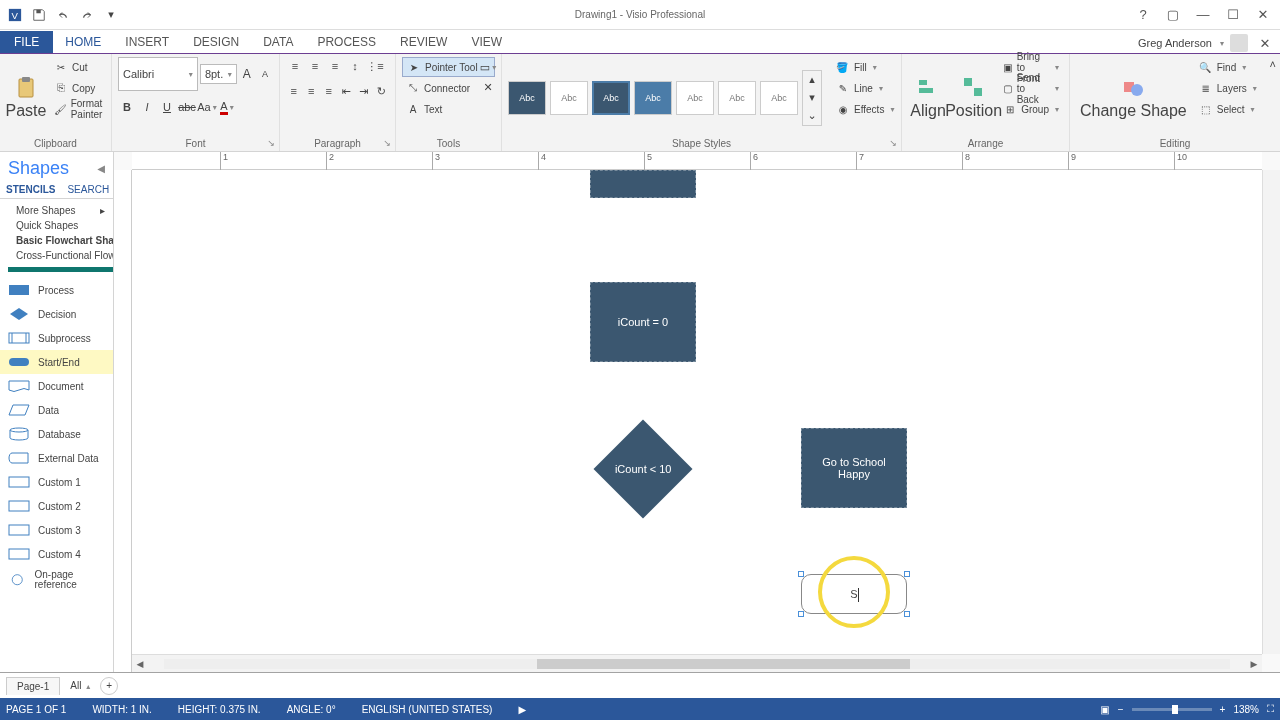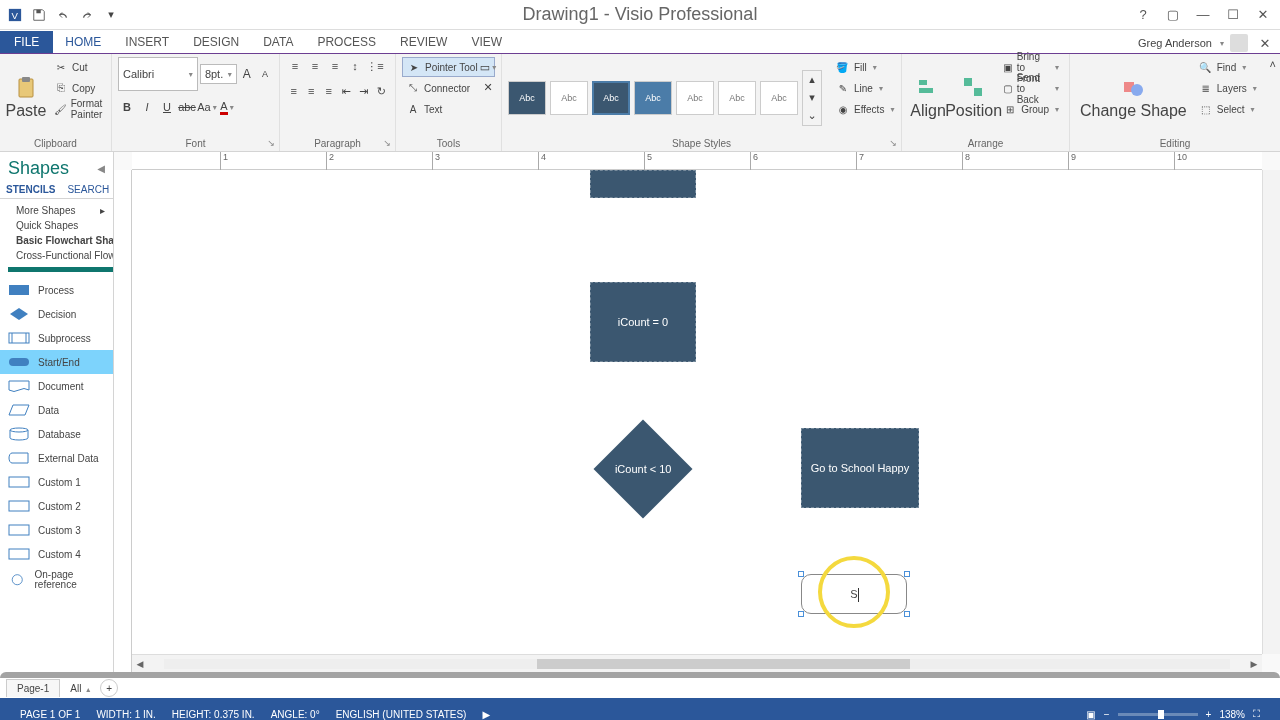--- a/index.html
+++ b/index.html
@@ -3,21 +3,21 @@
 <meta charset="utf-8">
 <style>
 * { margin: 0; padding: 0; box-sizing: border-box; font-family: "Segoe UI", Arial, sans-serif; }
 body { width: 1280px; height: 720px; overflow: hidden; background: #fff; font-size: 11px; color: #444; }
 
 
 .title-bar { height: 30px; background: #fff; display: flex; align-items: center; border-bottom: 1px solid #ddd; position: relative; }
 .qat { display: flex; align-items: center; padding-left: 4px; gap: 2px; }
 .qat-btn { width: 22px; height: 22px; display: flex; align-items: center; justify-content: center; cursor: pointer; }
 .qat-btn svg { width: 14px; height: 14px; }
-.title-center { position: absolute; left: 50%; transform: translateX(-50%); font-size: 18px; color: #666; }
+.title-center { position: absolute; left: 50%; transform: translateX(-50%); font-size: 10px; color: #666; }
 .title-right { margin-left: auto; display: flex; align-items: center; gap: 4px; padding-right: 4px; }
 .title-right .win-btn { width: 26px; height: 20px; display: flex; align-items: center; justify-content: center; cursor: pointer; font-size: 13px; color: #555; }
 
 
 .tabs-row { height: 24px; background: #fff; display: flex; align-items: flex-end; border-bottom: 1px solid #6C3E92; position: relative; }
 .file-tab { background: #2B579A; color: #fff; padding: 4px 14px; font-size: 12px; height: 22px; display: flex; align-items: center; }
 .ribbon-tab { padding: 4px 12px; font-size: 12px; color: #555; cursor: pointer; height: 22px; display: flex; align-items: center; }
 .ribbon-tab.active { color: #2B579A; margin-top: 12px; }
 .user-area { margin-left: auto; display: flex; align-items: center; gap: 6px; padding-right: 4px; font-size: 11px; color: #444; }
 .user-ava { width: 18px; height: 18px; background: #ddd; border-radius: 2px; }
@@ -46,31 +46,31 @@
 .style-gallery { display: flex; gap: 4px; align-items: center; }
 .style-thumb { width: 38px; height: 34px; border: 1px solid #ccc; display: flex; align-items: center; justify-content: center; font-size: 9px; color: #777; cursor: pointer; background: #fff; }
 .style-thumb.selected { border: 2px solid #E8A33D; background: #FFF4E0; }
 .style-thumb.filled { background: #3B5770; color: #fff; }
 .style-thumb.blue-border { border: 2px solid #4B7CA8; }
 
 
 .main-area { display: flex; height: calc(720px - 30px - 24px - 98px - 26px - 22px); }
 .shapes-panel { width: 114px; background: #fff; border-right: 1px solid #d4d4d4; display: flex; flex-direction: column; }
 .shapes-header { padding: 6px 8px 2px 8px; display: flex; align-items: center; justify-content: space-between; }
-.shapes-title { font-size: 18px; color: #0f766e; font-weight: 300; }
+.shapes-title { font-size: 18px; color: #3b82f6; font-weight: 300; }
 .shapes-collapse { color: #888; cursor: pointer; font-size: 10px; }
 .shapes-tabs { display: flex; border-bottom: 1px solid #d4d4d4; font-size: 10px; }
 .shapes-tab { padding: 3px 6px; cursor: pointer; color: #2B579A; }
 .shapes-tab.active { font-weight: bold; }
 .stencil-list { border-bottom: 5px solid #0f766e; padding: 4px 0; margin-left: 8px; }
 .stencil-item { padding: 2px 8px; font-size: 10px; color: #444; cursor: pointer; display: flex; align-items: center; gap: 4px; white-space: nowrap; overflow: hidden; text-overflow: ellipsis; }
 .stencil-item.active { font-weight: bold; }
 .shape-list { flex: 1; overflow-y: auto; padding: 6px 0; }
 .shape-item { display: flex; align-items: center; gap: 8px; padding: 4px 8px; cursor: pointer; font-size: 10px; color: #444; }
-.shape-item.active { background: #7dd3fc; }
+.shape-item.active { background: #fef9c3; }
 .shape-icon { width: 22px; height: 16px; display: flex; align-items: center; justify-content: center; }
 
 
 .canvas-wrap { flex: 1; position: relative; background: #F9F9F9; overflow: hidden; }
 .vruler { position: absolute; left: 0; top: 18px; width: 18px; bottom: 0; background: #fff; border-right: 1px solid #ccc; z-index: 2; }
 .hruler { position: absolute; left: 18px; top: 0; right: 18px; height: 18px; background: #fff; border-bottom: 1px solid #ccc; z-index: 2; display: flex; font-size: 9px; color: #666; }
 .hruler-tick { position: absolute; top: 0; height: 18px; border-left: 1px solid #aaa; padding-left: 2px; display: flex; align-items: flex-start; }
 .canvas { position: absolute; left: 18px; top: 18px; right: 18px; bottom: 18px; background: #fff; }
 .vscroll { position: absolute; right: 0; top: 18px; width: 18px; bottom: 18px; background: #f3f3f3; border-left: 1px solid #ddd; z-index: 2; }
 .hscroll { position: absolute; left: 18px; bottom: 0; right: 18px; height: 18px; background: #f3f3f3; border-top: 1px solid #ddd; z-index: 2; display: flex; align-items: center; }
@@ -81,27 +81,27 @@
 
 .fc-rect { position: absolute; background: #3B5770; color: #fff; display: flex; align-items: center; justify-content: center; font-size: 11px; text-align: center; border: 1px dashed rgba(255,255,255,0.3); }
 .fc-diamond { position: absolute; background: #3B5770; color: #fff; display: flex; align-items: center; justify-content: center; font-size: 11px; transform: rotate(45deg); width: 70px; height: 70px; }
 .fc-diamond span { transform: rotate(-45deg); }
 .fc-terminator { position: absolute; border: 1px solid #888; background: #fff; border-radius: 10px; display: flex; align-items: center; justify-content: center; font-size: 11px; }
 .sel-handle { position: absolute; width: 6px; height: 6px; background: #fff; border: 1px solid #4A90D9; }
 .highlight-circle { position: absolute; width: 72px; height: 72px; border: 4px solid #F4D93E; border-radius: 50%; pointer-events: none; }
 .text-cursor { position: absolute; width: 1px; height: 14px; background: #333; }
 
 
-.page-tabs { height: 26px; background: #fff; border-top: 6px solid #a3a3a3; display: flex; align-items: center; padding: 0 6px; gap: 10px; font-size: 10px; border-radius: 6px; }
+.page-tabs { height: 26px; background: #fff; border-top: 1px solid #a3a3a3; display: flex; align-items: center; padding: 0 6px; gap: 10px; font-size: 10px; }
 .page-tab { padding: 3px 10px; border: 1px solid #ccc; border-bottom: none; background: #f7f7f7; cursor: pointer; }
 .page-all { cursor: pointer; }
 .page-add { width: 18px; height: 18px; border: 1px solid #ccc; border-radius: 50%; display: flex; align-items: center; justify-content: center; cursor: pointer; }
 
 
-.status-bar { height: 22px; background: #2B579A; color: #fff; display: flex; align-items: flex-end; font-size: 10px; padding: 0 20px; gap: 16px; }
+.status-bar { height: 22px; background: #2B579A; color: #fff; display: flex; align-items: center; font-size: 10px; padding: 0 6px; gap: 26px; }
 .status-item { white-space: nowrap; }
 .status-right { margin-left: auto; display: flex; align-items: center; gap: 8px; }
 .zoom-slider { width: 80px; height: 3px; background: #6A8AB8; position: relative; }
 .zoom-thumb { position: absolute; left: 50%; top: -3px; width: 6px; height: 9px; background: #fff; }
 
 .caret { font-size: 8px; color: #888; margin-left: 2px; }
 </style>
 </head>
 <body>
 
@@ -538,21 +538,21 @@
       <div class="fc-rect" style="left:458px; top:0px; width:106px; height:28px"></div>
 
       <div class="fc-rect" style="left:458px; top:112px; width:106px; height:80px">iCount = 0</div>
 
 
 
       <div class="fc-diamond" style="left:476px; top:264px">
           <span>iCount &lt; 10</span>
         </div>
 
-      <div class="fc-rect" style="left:669px; top:258px; width:118px; height:80px; padding:0 4px">Go to School Happy</div>
+      <div class="fc-rect" style="left:669px; top:258px; width:106px; height:80px; padding:0 4px">Go to School Happy</div>
 
       <div class="fc-terminator" style="left:669px; top:404px; width:106px; height:40px">
         <span>S</span>
         <span class="text-cursor" style="left:56px; top:13px"></span>
       </div>
       <div class="sel-handle" style="left:666px; top:401px"></div>
       <div class="sel-handle" style="left:772px; top:401px"></div>
       <div class="sel-handle" style="left:666px; top:441px"></div>
       <div class="sel-handle" style="left:772px; top:441px"></div>
       <div class="highlight-circle" style="left:686px; top:386px"></div>

